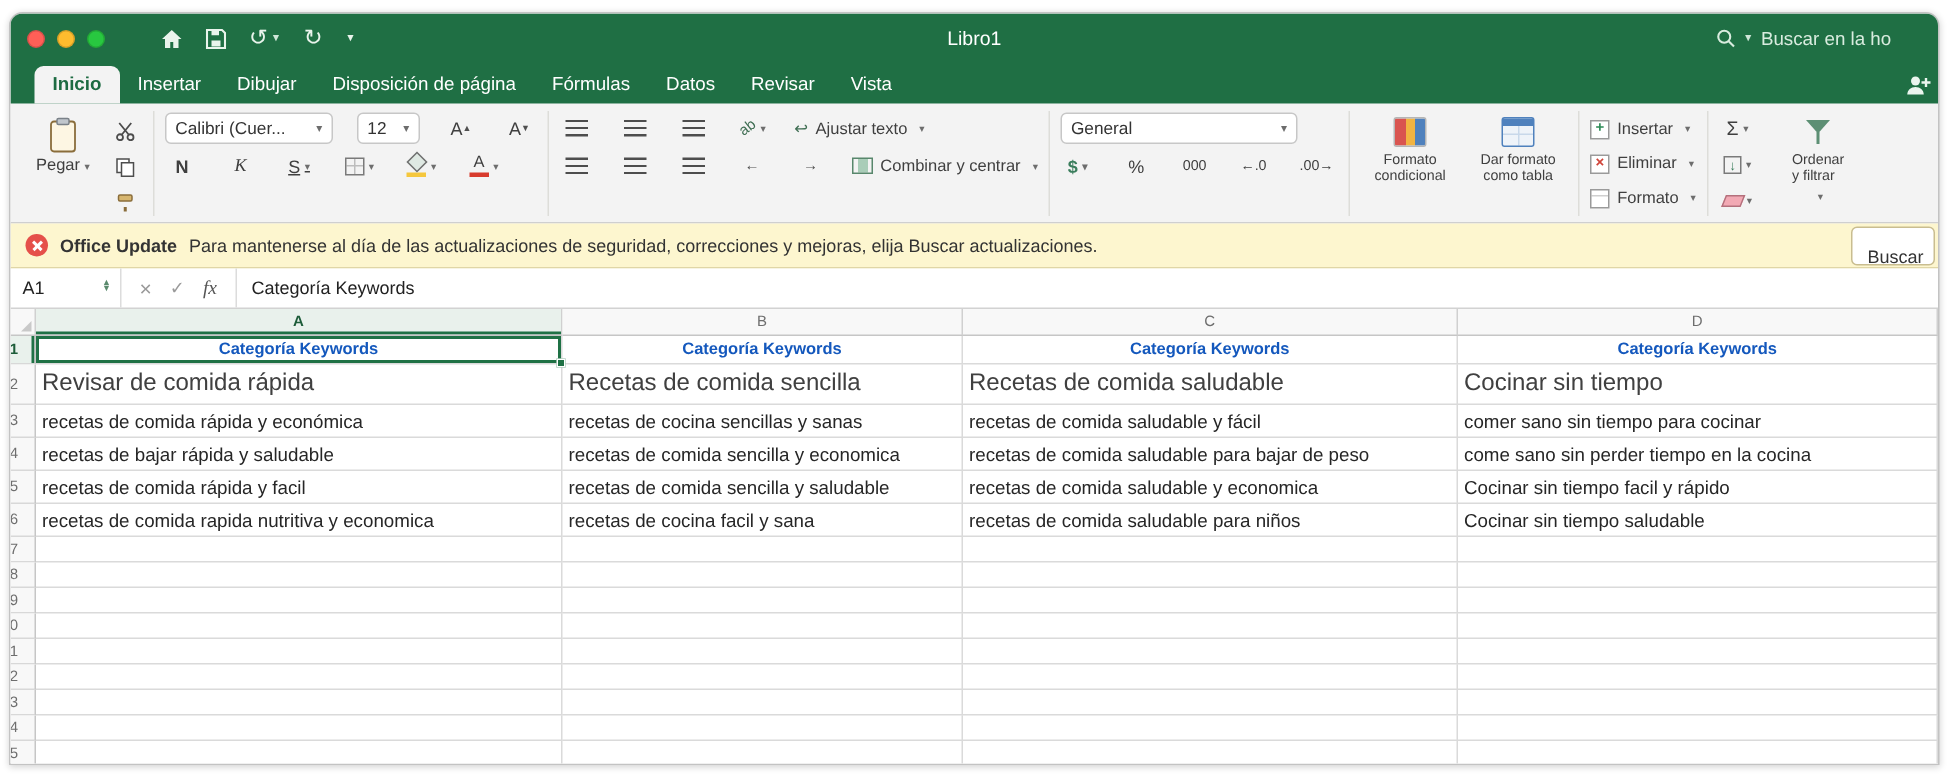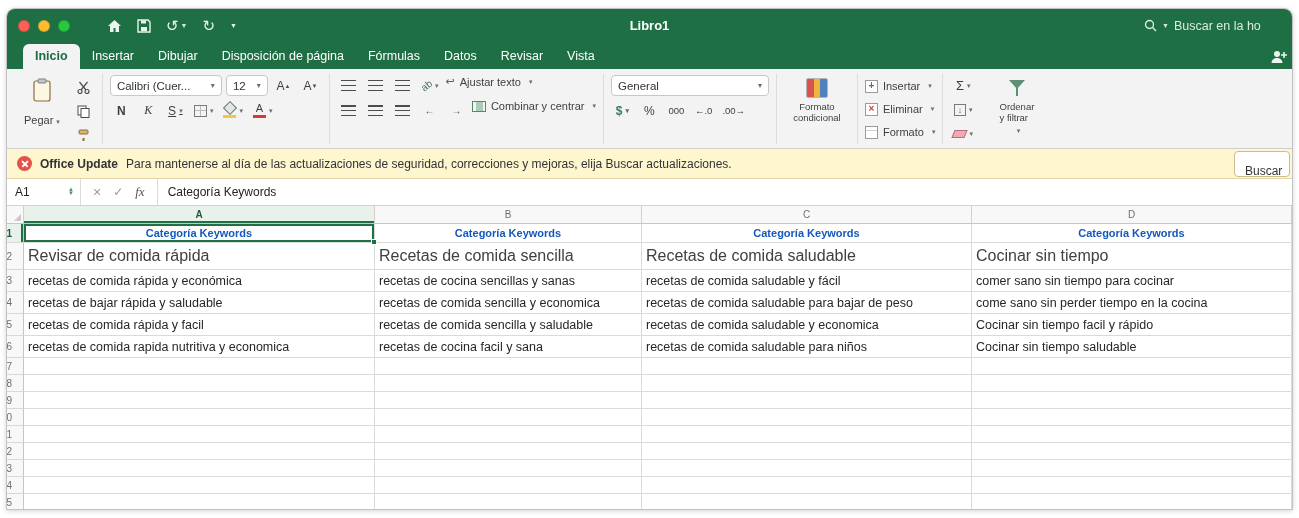--- a/index.html
+++ b/index.html
@@ -8,42 +8,42 @@
 
   
   .titlebar{height:33px;background:#1f6f44;display:flex;align-items:center;position:relative;color:#eaf5ee}
   .lights{display:flex;gap:8px;padding:0 11px}
   .light{width:12px;height:12px;border-radius:50%;border:1px solid rgba(0,0,0,.15)}
   .light.red{background:#ff5f57}.light.yellow{background:#febc2e}.light.green{background:#28c840}
   .qa{display:flex;align-items:center;gap:15px;margin-left:26px;font-size:15px;line-height:1}
   .qa .qbtn{display:inline-flex;align-items:center;gap:2px;color:#e9f4ec;cursor:default}
   .qa svg{display:block}
   .tinycaret{font-size:7px;color:#cfe6d8}
-  .win-title{position:absolute;left:0;right:0;text-align:center;font-size:13px;font-weight:700;color:#ffffff;pointer-events:none}
+  .win-title{position:absolute;left:0;right:0;text-align:center;font-size:13px;font-weight:400;color:#ffffff;pointer-events:none}
   .tb-search{margin-left:auto;display:flex;align-items:center;gap:5px;font-size:12.5px;color:#d9ecdf;width:158px;margin-right:-10px;white-space:nowrap;overflow:hidden}
 
   
   .tabrow{height:27px;background:#1f6f44;display:flex;align-items:flex-end;padding:0 0 0 16px;position:relative}
   .tab{color:#fff;font-size:12.5px;padding:5px 12px 6px;border-radius:6px 6px 0 0;white-space:nowrap;cursor:default}
   .tab.active{background:#f3f3f3;color:#1d6b42;font-weight:700}
   .share{margin-left:auto;margin-right:-4px;padding:0 8px 4px 0;display:flex;align-items:center}
 
   
   .ribbon{height:80px;background:#f3f3f3;border-bottom:1px solid #cfcfcf;display:flex;align-items:stretch;padding:5px 4px 4px;overflow:hidden}
   .rgroup{display:flex;flex-direction:column;justify-content:flex-start;padding:1px 7px;gap:4px}
   .rgroup + .rgroup{border-left:1px solid #ddddd9}
-  .rrow{display:flex;align-items:flex-start;gap:4px}
+  .rrow{display:flex;align-items:center;gap:16px}
   .mini{min-width:23px;height:21px;padding:0 3px;display:inline-flex;align-items:center;justify-content:center;border-radius:4px;font-size:12px;color:#3f3f3f;background:transparent;cursor:default}
   .combo{background:#fff;border:1px solid #c7c7c7;border-radius:4px;height:21px;display:flex;align-items:center;padding:0 6px;font-size:11.5px;color:#333;white-space:nowrap;overflow:hidden}
   .combo::after{content:"▾";font-size:8px;color:#6d6d6d;margin-left:auto;padding-left:5px}
   .drop::after{content:"▾";font-size:7px;color:#6d6d6d;margin-left:3px}
 
   
   .g-clip{flex-direction:row;align-items:flex-start;gap:6px}
-  .paste{display:flex;flex-direction:column;align-items:center;gap:12px;padding:3px 6px;border-radius:5px;font-size:11px;color:#3f3f3f}
+  .paste{display:flex;flex-direction:column;align-items:center;gap:2px;padding:3px 6px;border-radius:5px;font-size:11px;color:#3f3f3f}
   .clipcol{display:flex;flex-direction:column;gap:3px;padding-top:2px}
 
   
   .w-fontname{width:112px}
   .w-fontsize{width:42px}
   .b{font-weight:700}.i{font-style:italic;font-family:"Liberation Serif",serif}.u{text-decoration:underline}
   .sup-up::after{content:"▲";font-size:6px;vertical-align:super;color:#4f4f4f}
   .sup-dn::after{content:"▼";font-size:6px;vertical-align:super;color:#4f4f4f}
   .ic-borders{width:13px;height:12px;border:1px solid #7a7a7a;background:
     linear-gradient(#bdbdbd,#bdbdbd) 50% 0/1px 100% no-repeat,
@@ -316,20 +316,27 @@
         <div class="mini small-txt">.00→</div>
       </div>
     </div>
 
     <div class="rgroup g-styles">
       <div class="bigbtn">
         <span class="sicon cond"></span>
         <span>
             <span class="l1">Formato</span>
             <span class="l2">condicional</span>
+          </span>
+      </div>
+      <div class="bigbtn">
+        <span class="sicon tbl"></span>
+        <span>
+            <span class="l1">Dar formato</span>
+            <span class="l2">como tabla</span>
           </span>
       </div>
     </div>
 
     <div class="rgroup g-cells">
       <div class="cellrow drop">
         <span class="ic-sheet plus">+</span>
         <span>Insertar</span>
       </div>
       <div class="cellrow drop">

